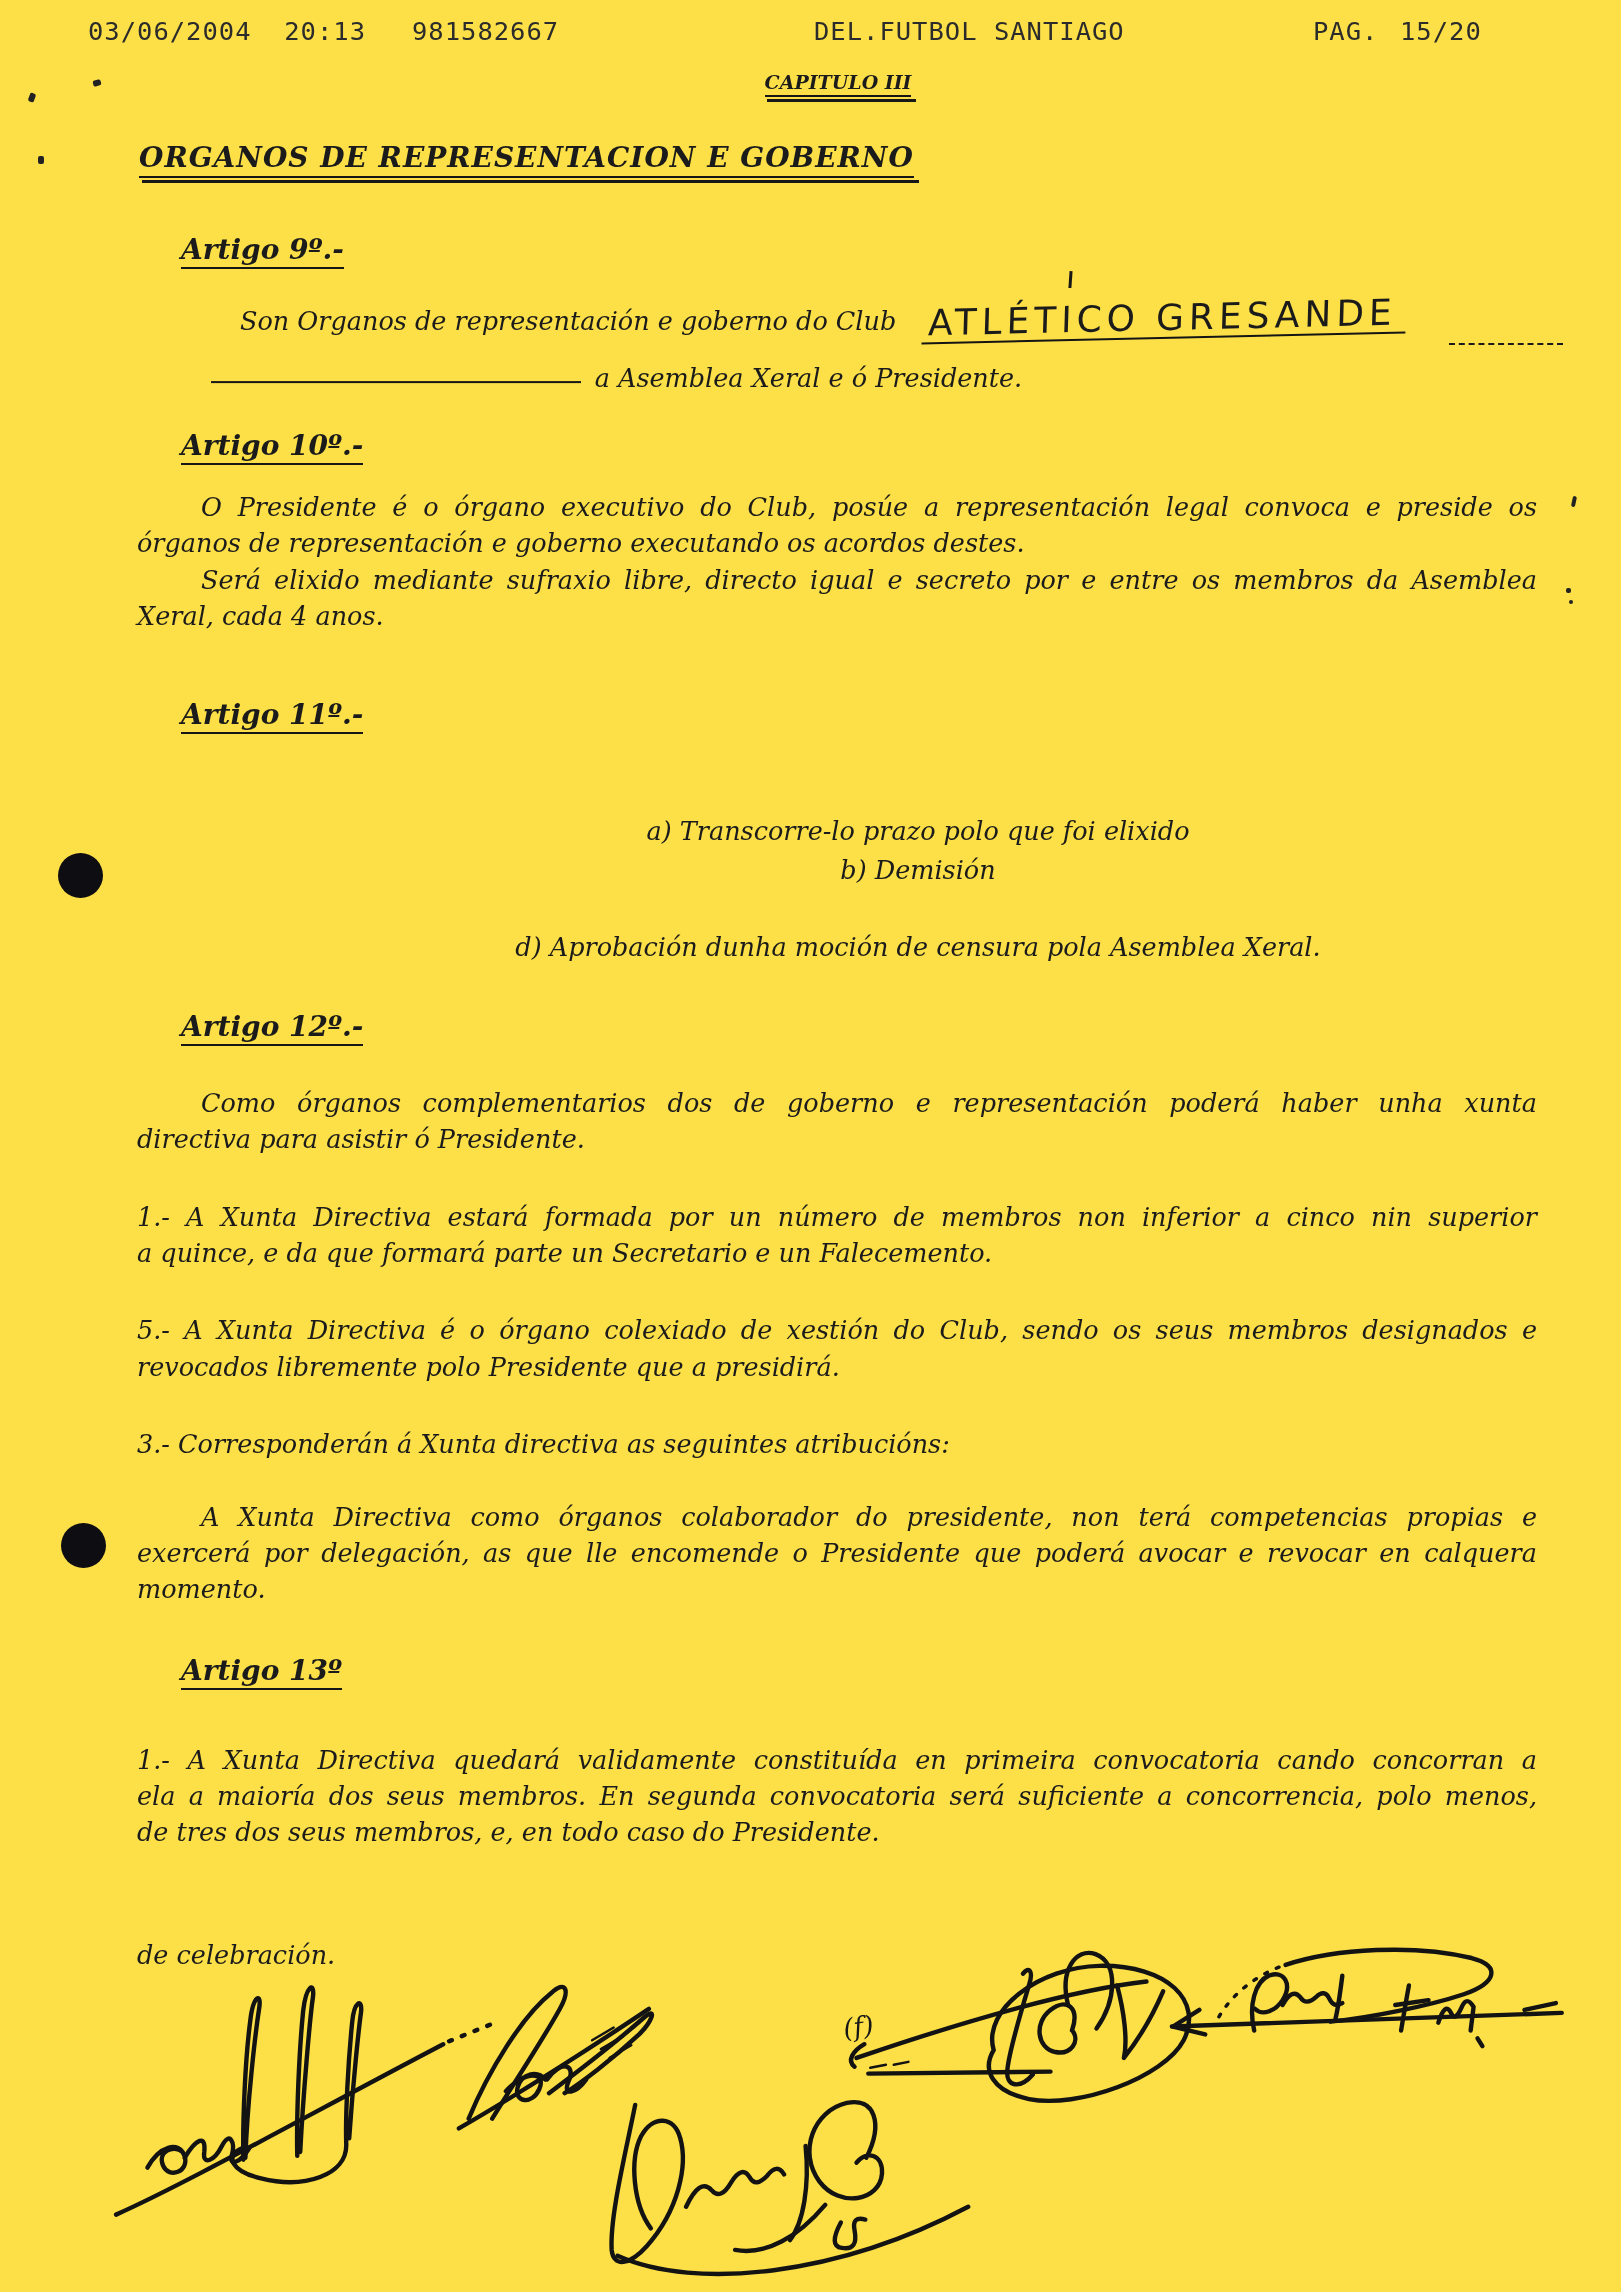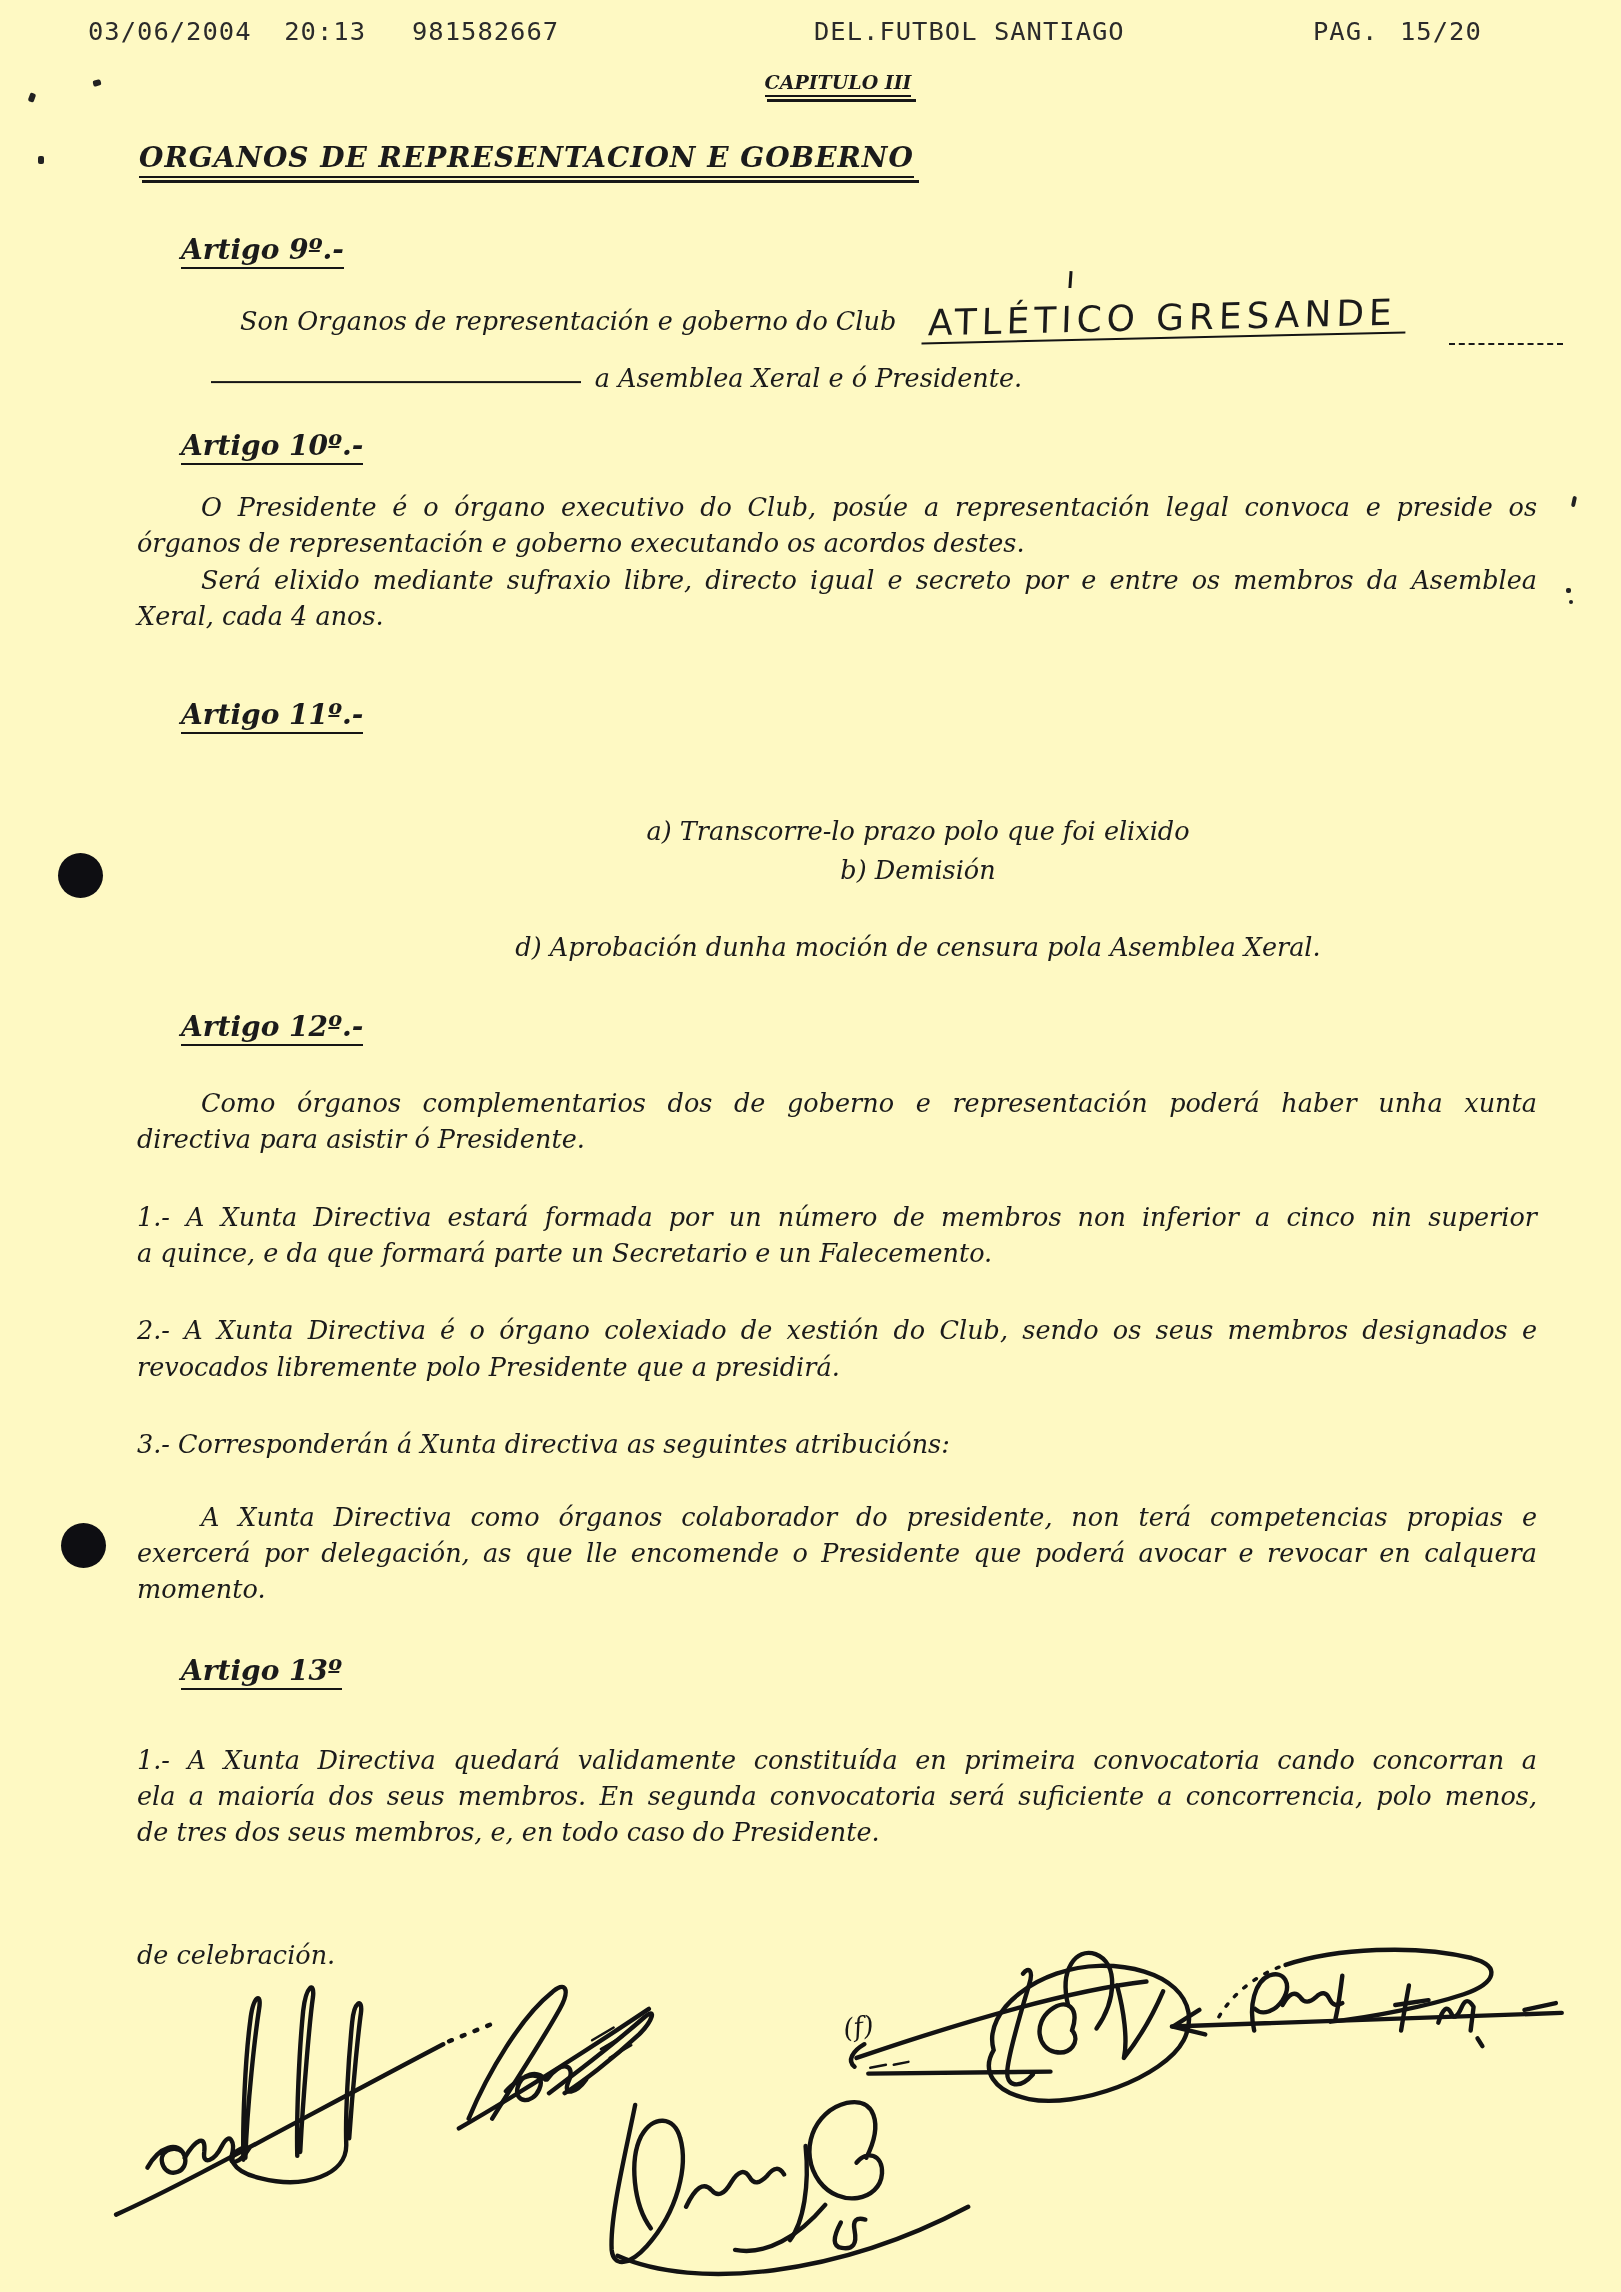--- a/index.html
+++ b/index.html
@@ -1,17 +1,17 @@
 <!DOCTYPE html>
 <html><head>
 <meta charset="utf-8">
 <style>
   html,body{margin:0;padding:0;background:#d9d9d9;}
   .page{
-    position:relative;width:1621px;height:2293px;background:#fef9c3;
+    position:relative;width:1621px;height:2293px;background:#fde047;
     overflow:hidden;font-family:"DejaVu Serif",serif;color:#1b1b1b;
   }
   
   .fh{position:absolute;top:15.7px;font-family:"DejaVu Sans Mono",monospace;
       font-size:25.5px;color:#2b2b2b;letter-spacing:1px;white-space:pre;}
   
   .chapter{position:absolute;top:71px;left:55px;width:1566px;text-align:center;
            font-style:italic;font-weight:bold;font-size:19px;}
   .section{position:absolute;top:141px;left:139px;font-style:italic;font-weight:bold;
            font-size:28px;letter-spacing:1px;}
@@ -83,21 +83,21 @@
   <div class="art-h" style="top:698px"><span class="u1">Artigo 11º.-</span></div>
   <div class="bl item" style="top:814px">a) Transcorre-lo prazo polo que foi elixido</div>
   <div class="bl item" style="top:853px">b) Demisión</div>
   <div class="bl item" style="top:930px">d) Aprobación dunha moción de censura pola Asemblea Xeral.</div>
 
   <div class="art-h" style="top:1010px"><span class="u1">Artigo 12º.-</span></div>
   <div class="bl ind just" style="top:1086px">Como órganos complementarios dos de goberno e representación poderá haber unha xunta</div>
   <div class="bl" style="top:1122px">directiva para asistir ó Presidente.</div>
   <div class="bl just" style="top:1200px">1.- A Xunta Directiva estará formada por un número de membros non inferior a cinco nin superior</div>
   <div class="bl" style="top:1236px">a quince, e da que formará parte un Secretario e un Falecemento.</div>
-  <div class="bl just" style="top:1313px">2.- A Xunta Directiva é o órgano colexiado de xestión do Club, sendo os seus membros designados e</div>
+  <div class="bl just" style="top:1313px">5.- A Xunta Directiva é o órgano colexiado de xestión do Club, sendo os seus membros designados e</div>
   <div class="bl" style="top:1350px">revocados libremente polo Presidente que a presidirá.</div>
   <div class="bl" style="top:1427px">3.- Corresponderán á Xunta directiva as seguintes atribucións:</div>
   <div class="bl ind just" style="top:1500px">A Xunta Directiva como órganos colaborador do presidente, non terá competencias propias e</div>
   <div class="bl just" style="top:1536px">exercerá por delegación, as que lle encomende o Presidente que poderá avocar e revocar en calquera</div>
   <div class="bl" style="top:1572px">momento.</div>
 
   <div class="art-h" style="top:1654px"><span class="u1">Artigo 13º</span></div>
   <div class="bl just" style="top:1743px">1.- A Xunta Directiva quedará validamente constituída en primeira convocatoria cando concorran a</div>
   <div class="bl just" style="top:1779px">ela a maioría dos seus membros. En segunda convocatoria será suficiente a concorrencia, polo menos,</div>
   <div class="bl" style="top:1815px">de tres dos seus membros, e, en todo caso do Presidente.</div>

